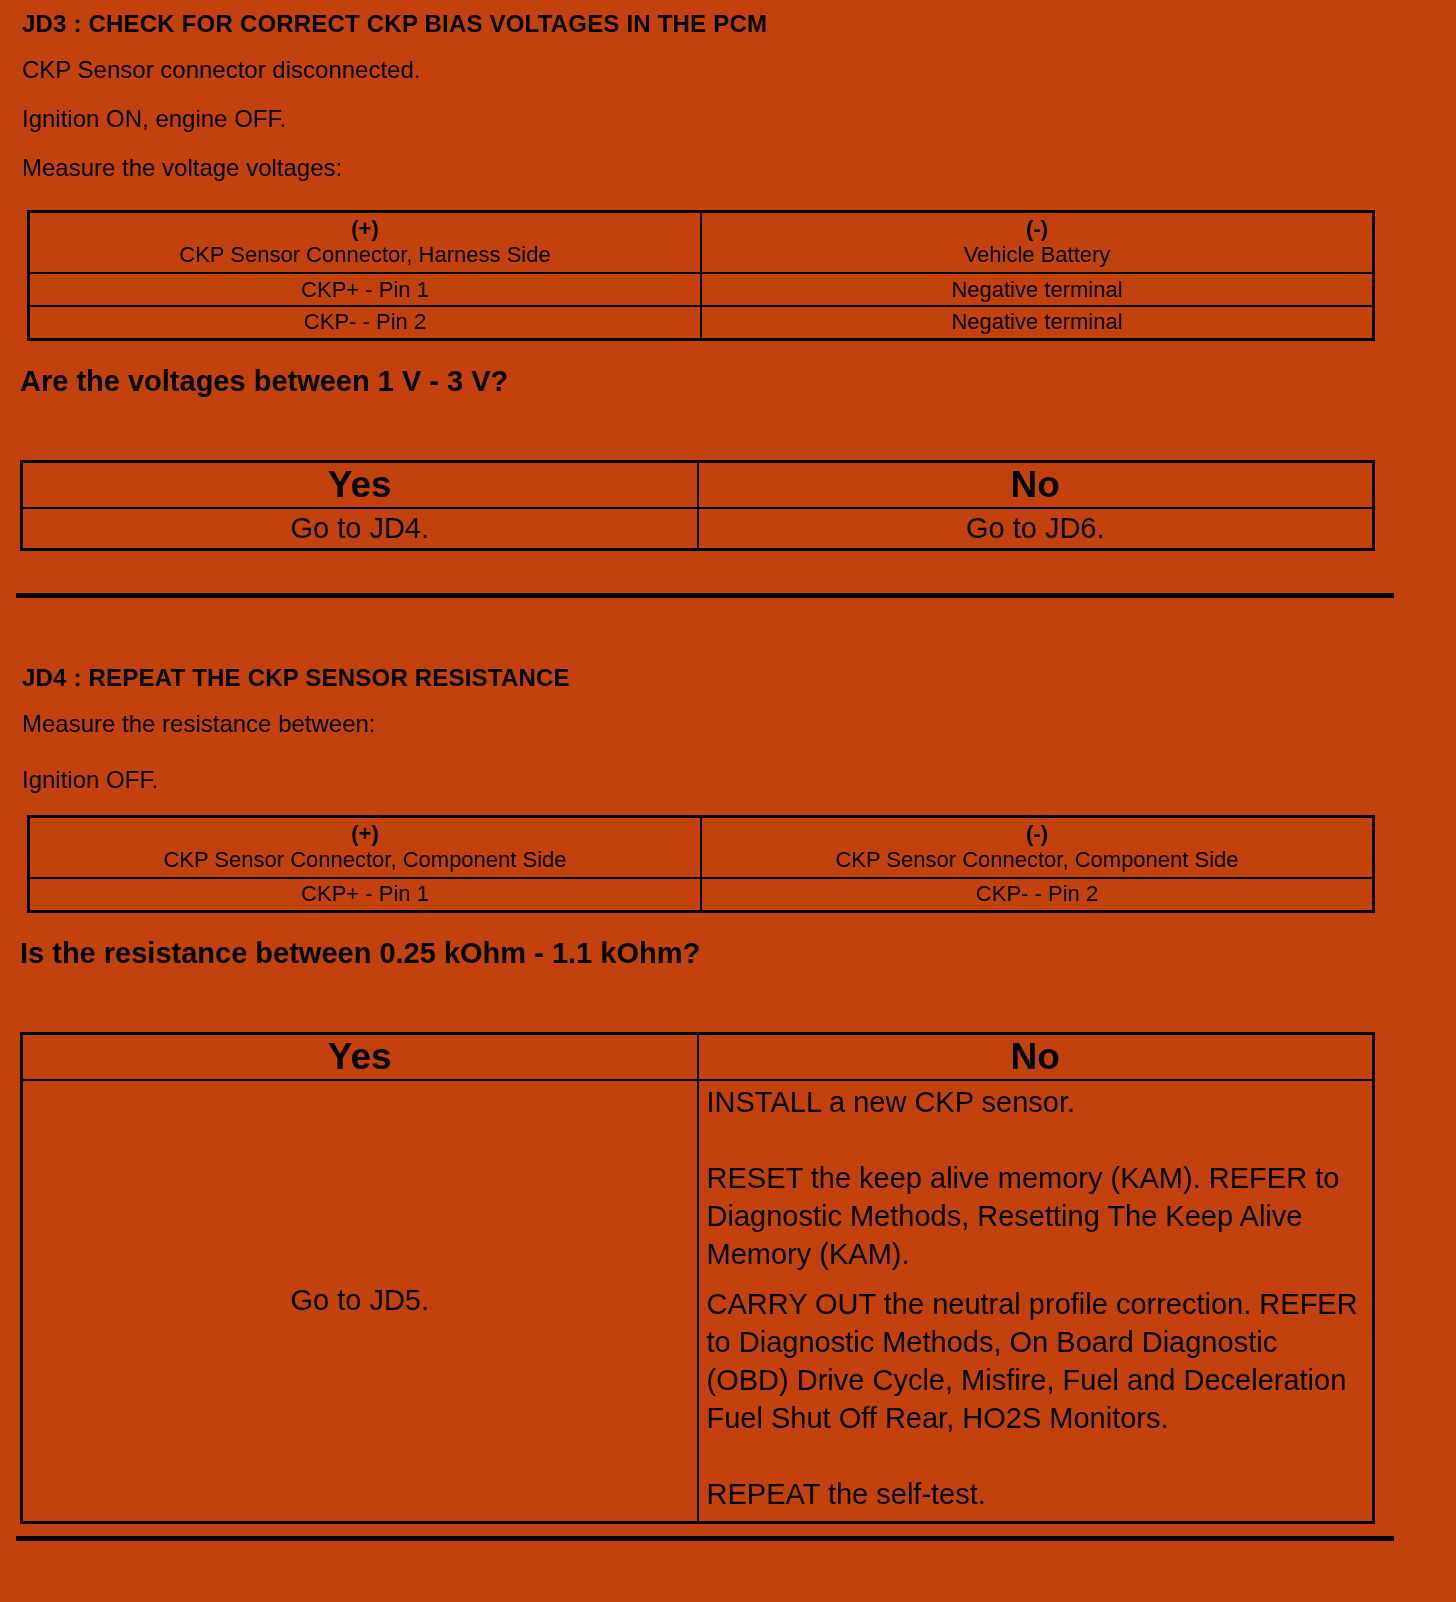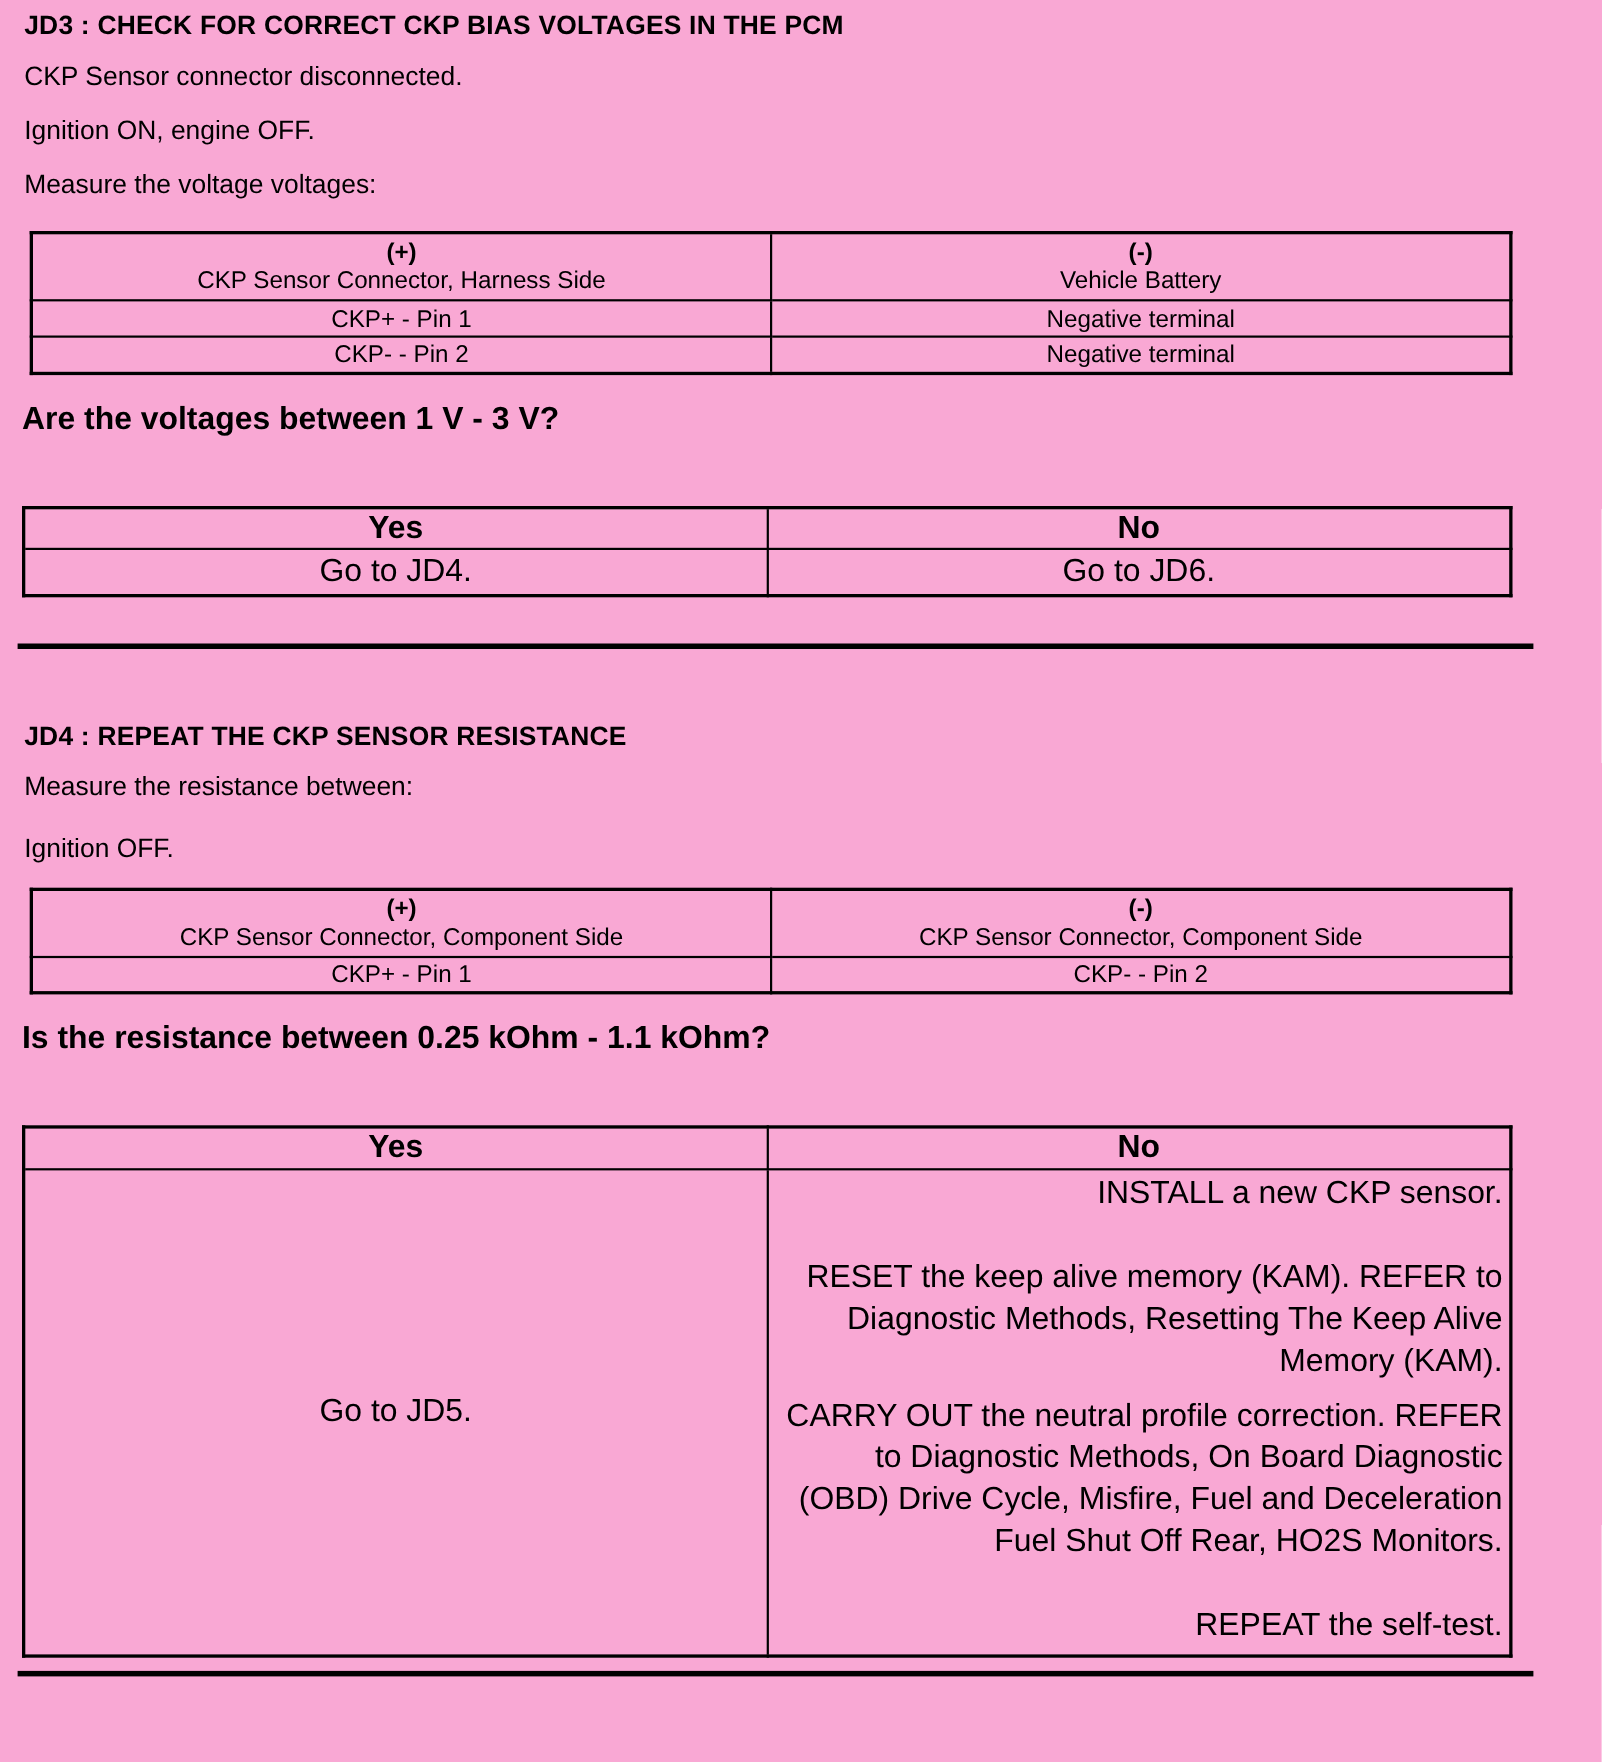--- a/index.html
+++ b/index.html
@@ -6,21 +6,21 @@
   * { box-sizing: border-box; }
   html, body { margin: 0; padding: 0; background: #fff; }
   body {
     font-family: "Liberation Sans", "DejaVu Sans", sans-serif;
     color: #000;
     -webkit-font-smoothing: antialiased;
   }
   .page {
     width: 1456px;
     min-height: 1602px;
-    background: #f9a8d4;
+    background: #c2410c;
     padding: 10px 0 26px 20px;
   }
   .step-heading {
     font-size: 24px;
     font-weight: bold;
     letter-spacing: 0.2px;
     margin: 0 0 18px 2px;
   }
   .body-line {
     font-size: 24px;
@@ -54,34 +54,34 @@
   }
   .measure-table .sign-line { font-weight: bold; font-size: 22px; line-height: 26px; }
   .measure-table .label-line { font-size: 22px; line-height: 26px; }
   .measure-table td {
     font-size: 22px;
     text-align: center;
     height: 33px;
     padding: 2px 24px;
   }
   .decision-table th {
-    font-size: 29px;
+    font-size: 37px;
     font-weight: bold;
     text-align: center;
     height: 38px;
     padding: 1px 8px;
   }
   .decision-table td {
     font-size: 29px;
     text-align: center;
     height: 42px;
     padding: 3px 10px;
   }
   .decision-table td.no-detail-cell {
-    text-align: right;
+    text-align: left;
     vertical-align: top;
     padding: 2px 6px 8px 8px;
   }
   .no-detail-cell p {
     margin: 0;
     font-size: 29px;
     line-height: 38px;
   }
   .no-detail-cell p.gap-after { margin-bottom: 38px; }
   .no-detail-cell p.small-gap-after { margin-bottom: 12px; }

